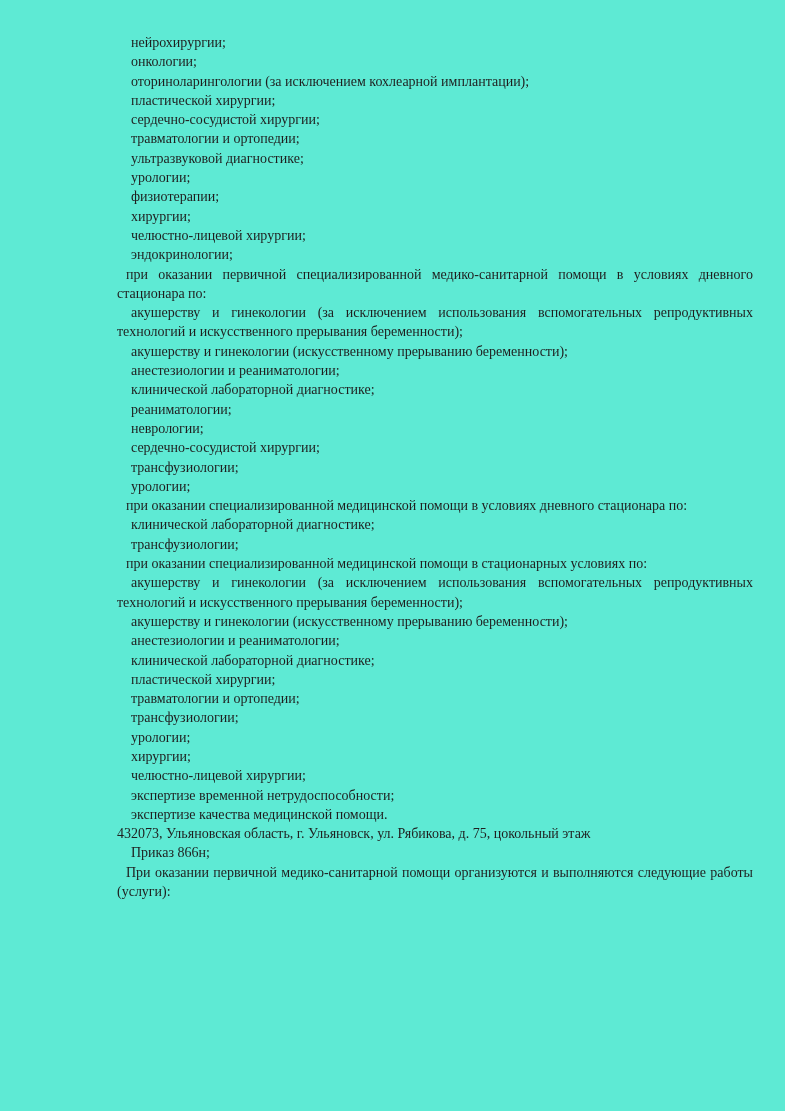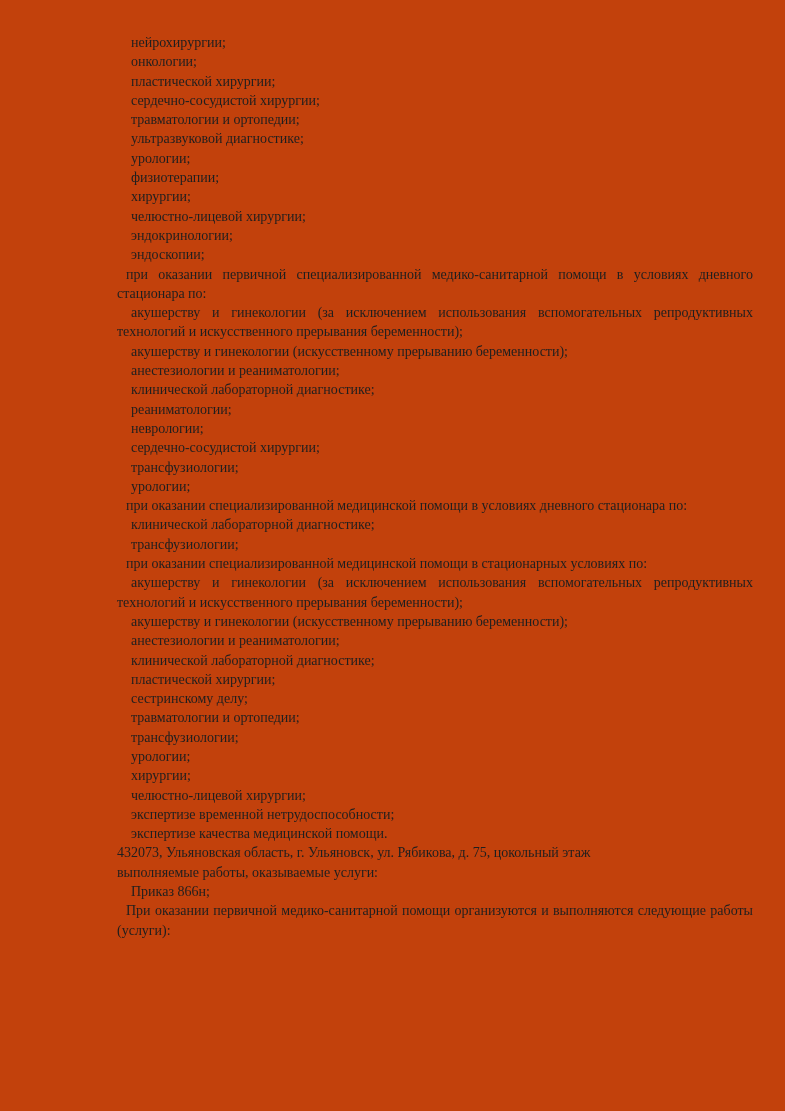--- a/index.html
+++ b/index.html
@@ -5,21 +5,21 @@
   html, body {
     margin: 0;
     padding: 0;
     background: #ffffff;
   }
   .page {
     position: relative;
     width: 785px;
     height: 1111px;
     box-sizing: border-box;
-    background: #c2410c;
+    background: #5eead4;
     padding: 33px 32px 0 117px;
     overflow: hidden;
     font-family: "Liberation Serif", "DejaVu Serif", serif;
     font-size: 14px;
     line-height: 19.3px;
     color: #1f1f1f;
   }
   .page p {
     margin: 0;
     padding: 0;
@@ -30,54 +30,52 @@
   .p-head { text-indent: 0; }
   .p-plain { text-indent: 0; text-align: left; }
   .gap-before { margin-top: 16px; }
 </style>
 </head>
 <body>
 
 <div class="page">
   <p class="doc-line p-item">нейрохирургии;</p>
     <p class="doc-line p-item">онкологии;</p>
+    <p class="doc-line p-item">оториноларингологии (за исключением кохлеарной имплантации);</p>
     <p class="doc-line p-item">пластической хирургии;</p>
     <p class="doc-line p-item">сердечно-сосудистой хирургии;</p>
     <p class="doc-line p-item">травматологии и ортопедии;</p>
     <p class="doc-line p-item">ультразвуковой диагностике;</p>
     <p class="doc-line p-item">урологии;</p>
     <p class="doc-line p-item">физиотерапии;</p>
     <p class="doc-line p-item">хирургии;</p>
     <p class="doc-line p-item">челюстно-лицевой хирургии;</p>
     <p class="doc-line p-item">эндокринологии;</p>
-    <p class="doc-line p-item">эндоскопии;</p>
     <p class="doc-line p-sub">при оказании первичной специализированной медико-санитарной помощи в условиях дневного стационара по:</p>
     <p class="doc-line p-item">акушерству и гинекологии (за исключением использования вспомогательных репродуктивных технологий и искусственного прерывания беременности);</p>
     <p class="doc-line p-item">акушерству и гинекологии (искусственному прерыванию беременности);</p>
     <p class="doc-line p-item">анестезиологии и реаниматологии;</p>
     <p class="doc-line p-item">клинической лабораторной диагностике;</p>
     <p class="doc-line p-item">реаниматологии;</p>
     <p class="doc-line p-item">неврологии;</p>
     <p class="doc-line p-item">сердечно-сосудистой хирургии;</p>
     <p class="doc-line p-item">трансфузиологии;</p>
     <p class="doc-line p-item">урологии;</p>
     <p class="doc-line p-sub">при оказании специализированной медицинской помощи в условиях дневного стационара по:</p>
     <p class="doc-line p-item">клинической лабораторной диагностике;</p>
     <p class="doc-line p-item">трансфузиологии;</p>
     <p class="doc-line p-sub">при оказании специализированной медицинской помощи в стационарных условиях по:</p>
     <p class="doc-line p-item">акушерству и гинекологии (за исключением использования вспомогательных репродуктивных технологий и искусственного прерывания беременности);</p>
     <p class="doc-line p-item">акушерству и гинекологии (искусственному прерыванию беременности);</p>
     <p class="doc-line p-item">анестезиологии и реаниматологии;</p>
     <p class="doc-line p-item">клинической лабораторной диагностике;</p>
     <p class="doc-line p-item">пластической хирургии;</p>
-    <p class="doc-line p-item">сестринскому делу;</p>
     <p class="doc-line p-item">травматологии и ортопедии;</p>
     <p class="doc-line p-item">трансфузиологии;</p>
     <p class="doc-line p-item">урологии;</p>
     <p class="doc-line p-item">хирургии;</p>
     <p class="doc-line p-item">челюстно-лицевой хирургии;</p>
     <p class="doc-line p-item">экспертизе временной нетрудоспособности;</p>
     <p class="doc-line p-item">экспертизе качества медицинской помощи.</p>
     <p class="doc-line p-plain gap-before">432073, Ульяновская область, г. Ульяновск, ул. Рябикова, д. 75, цокольный этаж</p>
-    <p class="doc-line p-plain">выполняемые работы, оказываемые услуги:</p>
     <p class="doc-line p-item">Приказ 866н;</p>
     <p class="doc-line p-sub">При оказании первичной медико-санитарной помощи организуются и выполняются следующие работы (услуги):</p>
 </div>
 
 </body></html>

